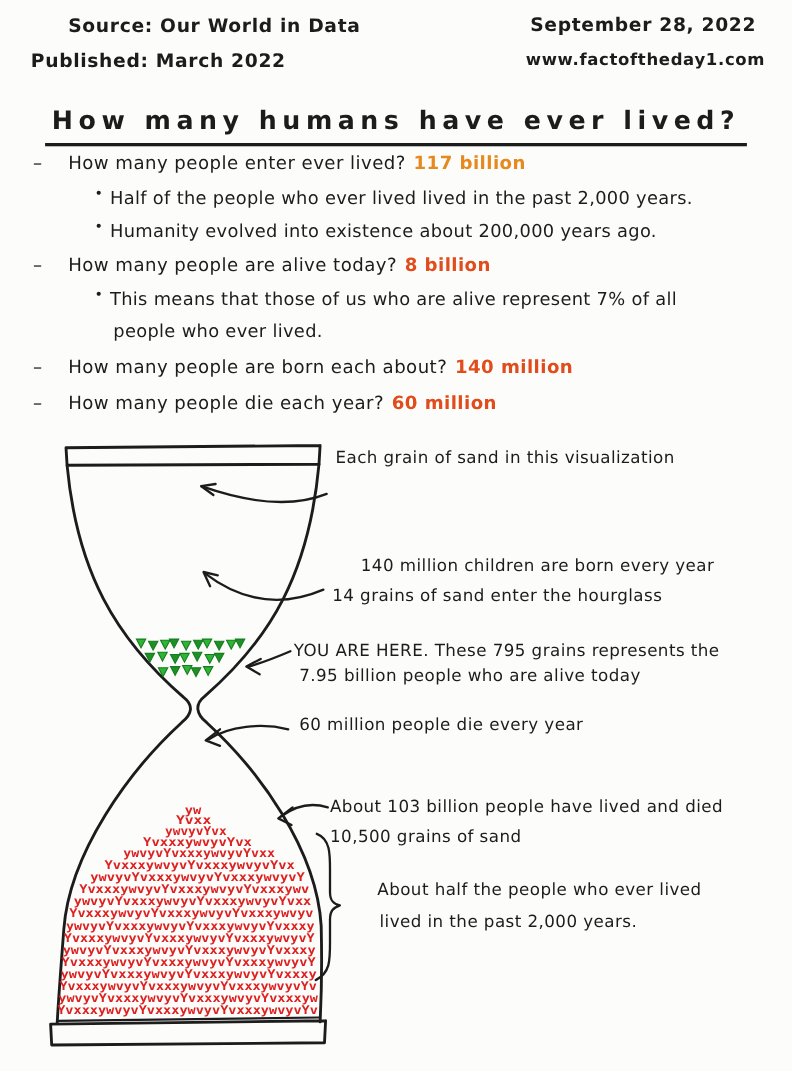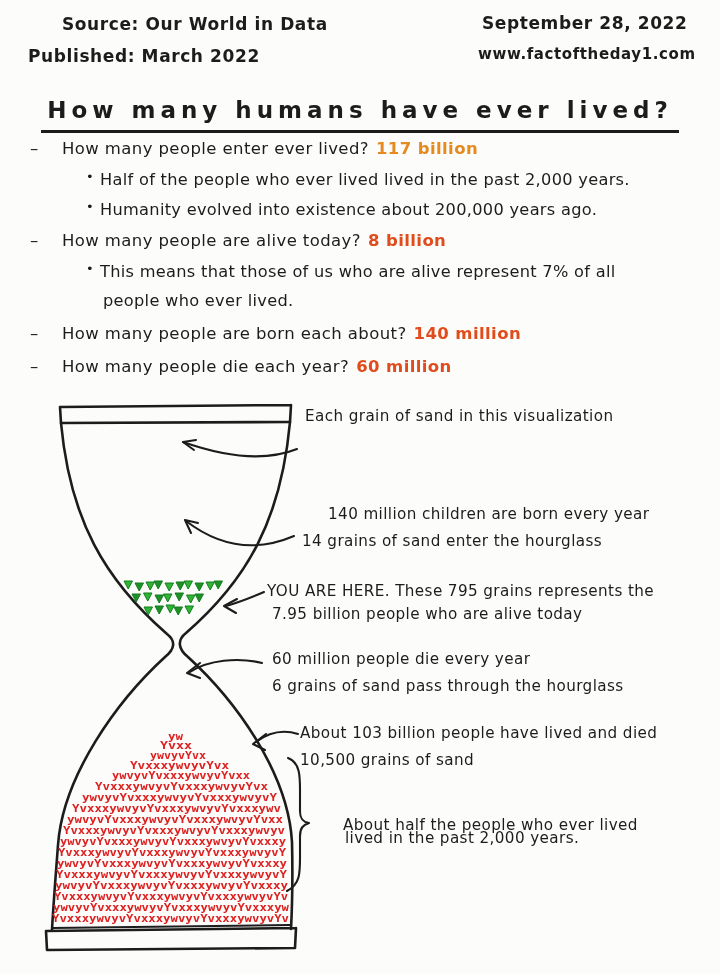--- a/index.html
+++ b/index.html
@@ -152,21 +152,20 @@
 
   <div class="abs ann" style="left:305px;top:407px;">Each grain of sand in this visualization</div>
 
   <div class="abs ann" style="left:300px;top:505px;margin-left:28px;">140 million children are born every year</div>
   <div class="abs ann" style="left:302px;top:532px;">14 grains of sand enter the hourglass</div>
 
   <div class="abs ann" style="left:267px;top:582px;">YOU ARE HERE. These 795 grains represents the</div>
   <div class="abs ann" style="left:272px;top:605px;">7.95 billion people who are alive today</div>
 
   <div class="abs ann" style="left:272px;top:650px;">60 million people die every year</div>
-  <div class="abs ann" style="left:272px;top:677px;">6 grains of sand pass through the hourglass</div>
 
   <div class="abs ann" style="left:300px;top:724px;">About 103 billion people have lived and died</div>
   <div class="abs ann" style="left:300px;top:751px;">10,500 grains of sand</div>
 
-  <div class="abs ann" style="left:343px;top:800px;margin-top:16px;">About half the people who ever lived</div>
+  <div class="abs ann" style="left:343px;top:800px;">About half the people who ever lived</div>
   <div class="abs ann" style="left:345px;top:829px;">lived in the past 2,000 years.</div>
 
 </div>
 
 </body></html>

